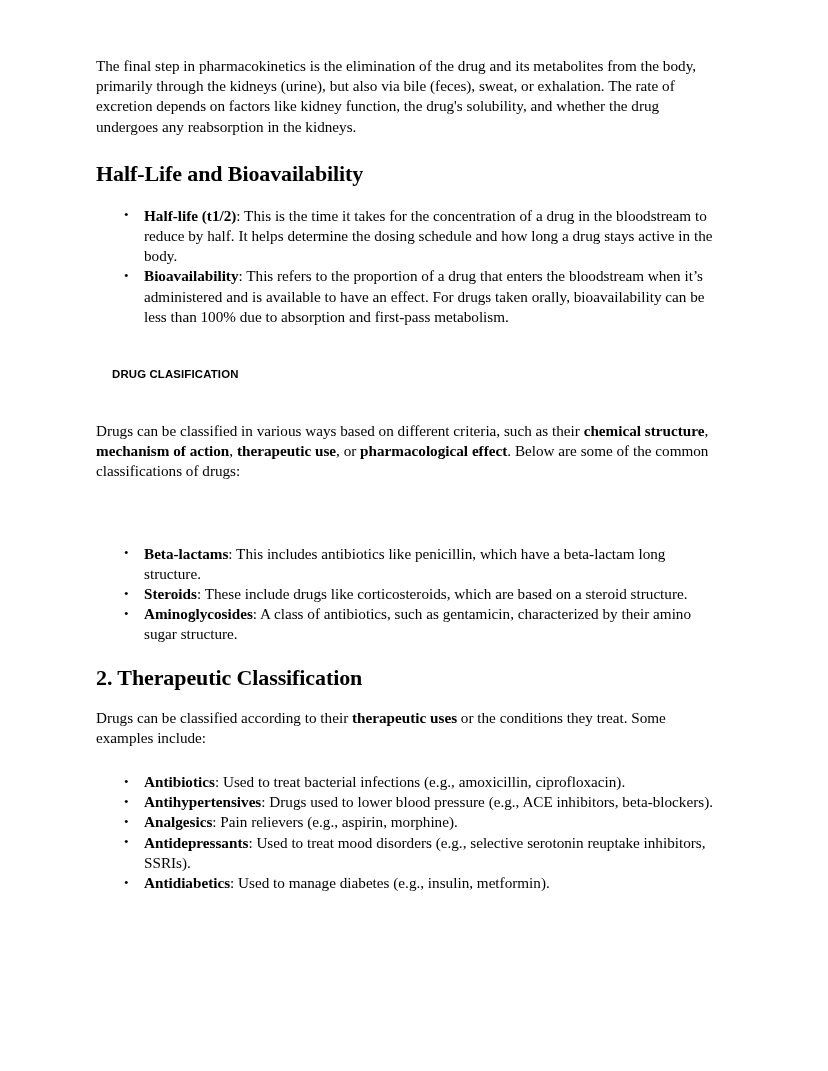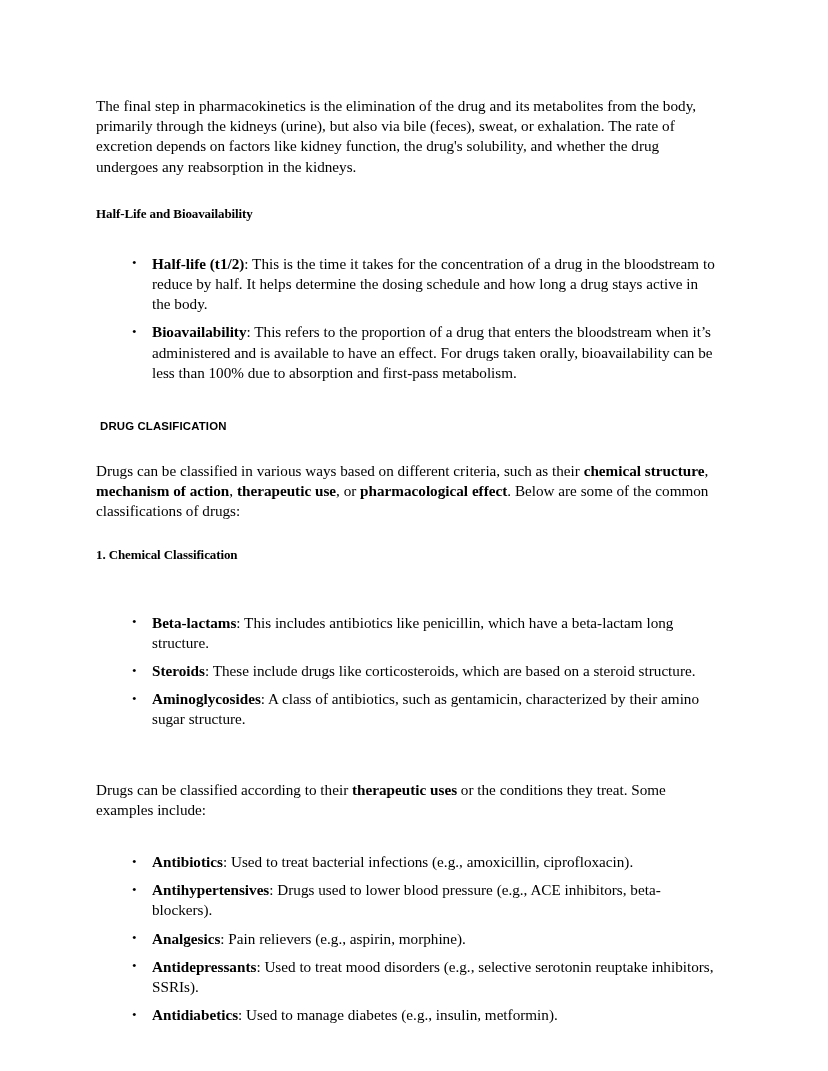--- a/index.html
+++ b/index.html
@@ -13,64 +13,64 @@
     font-family: "Liberation Serif", "DejaVu Serif", serif;
     color: #000000;
     -webkit-font-smoothing: antialiased;
   }
   .page {
     position: relative;
     width: 828px;
     height: 1071px;
     background: #ffffff;
     box-sizing: border-box;
-    padding: 96px 104px 0 96px;
+    padding: 56px 104px 0 96px;
   }
   .content {
     width: 628px;
   }
 
   p.body-para {
     margin: 0 0 0 0;
     font-size: 15.2px;
     line-height: 20.2px;
     text-align: left;
     color: #000000;
   }
 
   h2.section-heading {
     margin: 0;
-    font-size: 13px;
+    font-size: 22px;
     line-height: 21px;
     font-weight: bold;
     color: #000000;
     letter-spacing: -0.1px;
   }
 
   .label-heading {
-    margin: 4px;
+    margin: 16px;
     font-family: "Liberation Sans", "DejaVu Sans", sans-serif;
     font-size: 11.4px;
     line-height: 14px;
     font-weight: bold;
     letter-spacing: 0.15px;
     color: #000000;
   }
 
   ul.bullet-list {
     margin: 0;
     padding: 0 0 0 48px;
     list-style: none;
   }
   ul.bullet-list > li {
     position: relative;
     font-size: 15.2px;
     line-height: 20.2px;
     padding-left: 0;
-    margin: 8px;
+    margin: 0;
   }
   ul.bullet-list > li::before {
     content: "\2022";
     position: absolute;
     left: -20px;
     top: -0.5px;
     font-size: 13px;
     line-height: 20.2px;
     color: #000000;
   }
@@ -107,35 +107,35 @@
     <div class="sp-24"></div>
 
     <div class="label-heading">DRUG CLASIFICATION</div>
 
     <div class="sp-24"></div>
 
     <p class="body-para"><span>Drugs can be classified in various ways based on different criteria, such as their </span><span class="bold">chemical structure</span><span>, </span><span class="bold">mechanism of action</span><span>, </span><span class="bold">therapeutic use</span><span>, or </span><span class="bold">pharmacological effect</span><span>. Below are some of the common classifications of drugs:</span></p>
 
     <div class="sp-22"></div>
 
-    <h2 class="section-heading">1. Chemical Classification</h2>
 
     <div class="sp-20"></div>
 
 
     <div class="sp-20"></div>
 
     <ul class="bullet-list">
       <li><span class="term">Beta-lactams</span><span>: This includes antibiotics like penicillin, which have a beta-lactam long structure.</span></li>
       <li><span class="term">Steroids</span><span>: These include drugs like corticosteroids, which are based on a steroid structure.</span></li>
       <li><span class="term">Aminoglycosides</span><span>: A class of antibiotics, such as gentamicin, characterized by their amino sugar structure.</span></li>
     </ul>
 
     <div class="sp-22"></div>
 
+    <h2 class="section-heading">2. Therapeutic Classification</h2>
 
     <div class="sp-20"></div>
 
     <p class="body-para"><span>Drugs can be classified according to their </span><span class="bold">therapeutic uses</span><span> or the conditions they treat. Some examples include:</span></p>
 
     <div class="sp-24"></div>
 
     <ul class="bullet-list">
       <li><span class="term">Antibiotics</span><span>: Used to treat bacterial infections (e.g., amoxicillin, ciprofloxacin).</span></li>
       <li><span class="term">Antihypertensives</span><span>: Drugs used to lower blood pressure (e.g., ACE inhibitors, beta-blockers).</span></li>

